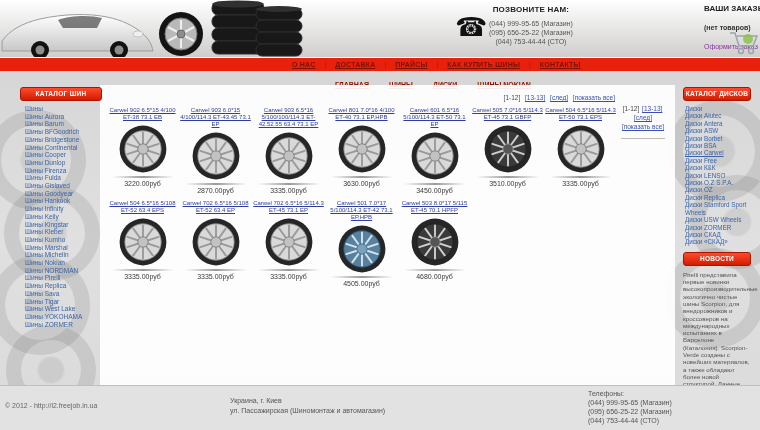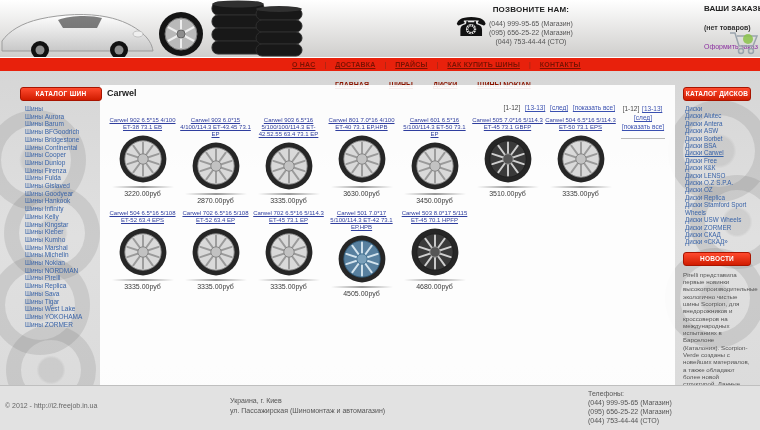--- a/index.html
+++ b/index.html
@@ -250,21 +250,20 @@
         <a>Шины Replica</a>
         <a>Шины Sava</a>
         <a>Шины Tigar</a>
         <a>Шины West Lake</a>
         <a>Шины YOKOHAMA</a>
         <a>Шины ZORMER</a>
       </div>
   </div>
 
   <div class="main">
-    <div class="main-title">Carwel</div>
     <div class="pag-top">
       <span>[1-12]</span>
       <a>[13-13]</a>
       <a>[след]</a>
       <a>[показать все]</a>
     </div>
 
     <div class="grid-row">
 
         <div class="card">

